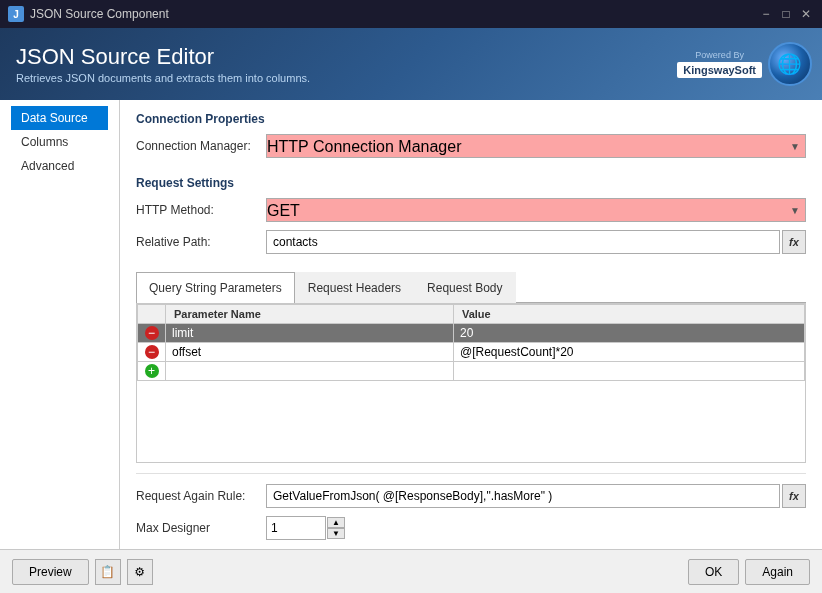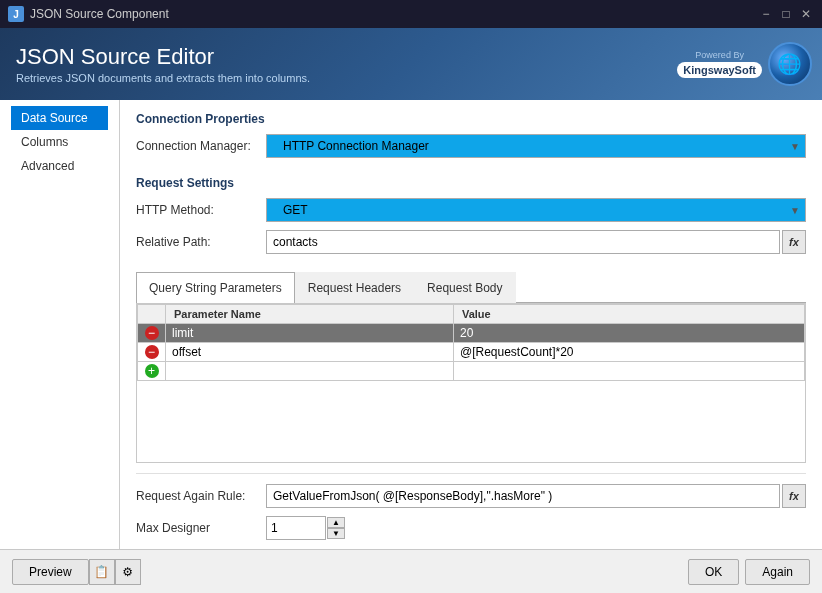--- a/index.html
+++ b/index.html
@@ -37,21 +37,21 @@
       top: 50%;
       transform: translateY(-50%);
       display: flex;
       flex-direction: column;
       align-items: center;
       gap: 2px;
     }
     .powered-by { font-size: 9px; color: #aac8e8; }
     .kingsway-badge {
       background: white;
-      border-radius: 8px;
+      border-radius: 2px;
       padding: 2px 6px;
       font-size: 11px;
       font-weight: bold;
       color: #1e3a5f;
       display: flex;
       align-items: center;
       gap: 2px;
       text-align: right;
     }
     .header-globe {
@@ -132,24 +132,24 @@
     }
 
     .select-wrapper {
       flex: 1;
       position: relative;
     }
     .select-wrapper select {
       width: 100%;
       height: 24px;
       border: 1px solid #ababab;
-      padding: 0 16px;
-      font-size: 12px;
+      padding: 0 0;
+      font-size: 16px;
       appearance: none;
-      background: #0ea5e9;
+      background: #fca5a5;
       cursor: pointer;
       outline: none;
     }
     .select-arrow {
       position: absolute;
       right: 6px;
       top: 50%;
       transform: translateY(-50%);
       pointer-events: none;
       color: #555;
@@ -275,21 +275,21 @@
     }
 
     
     .footer {
       height: 44px;
       background: #f0f0f0;
       border-top: 1px solid #c8c8c8;
       display: flex;
       align-items: center;
       padding: 0 12px;
-      gap: 0;
+      gap: 6px;
     }
     .footer-btn {
       height: 26px;
       padding: 0 16px;
       border: 1px solid #ababab;
       background: #e8e8e8;
       font-size: 12px;
       cursor: pointer;
       border-radius: 2px;
     }

